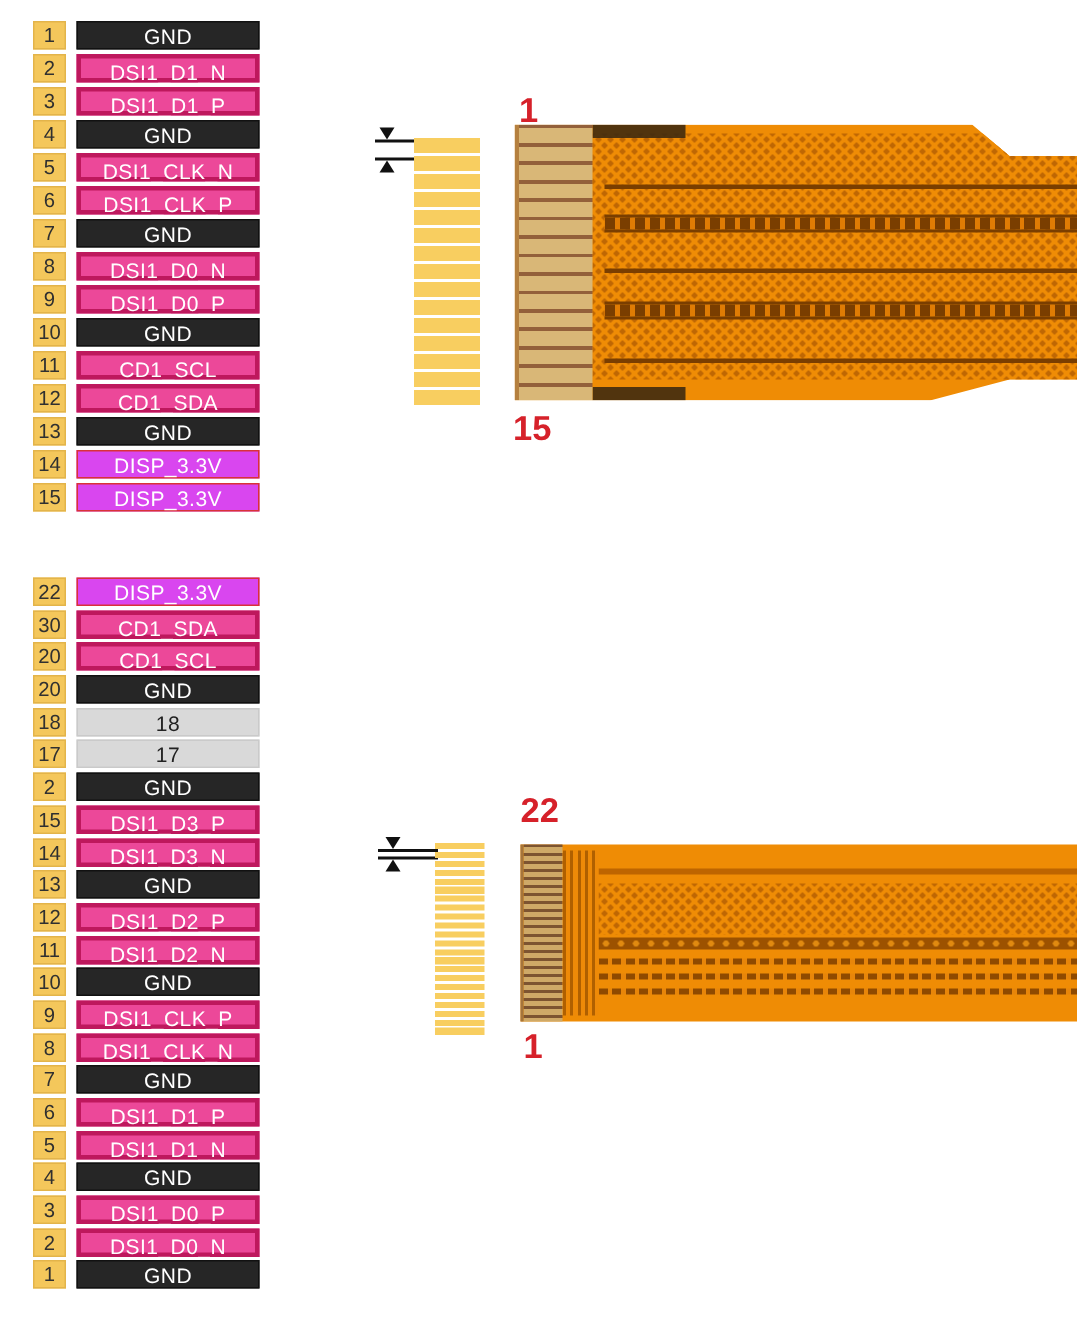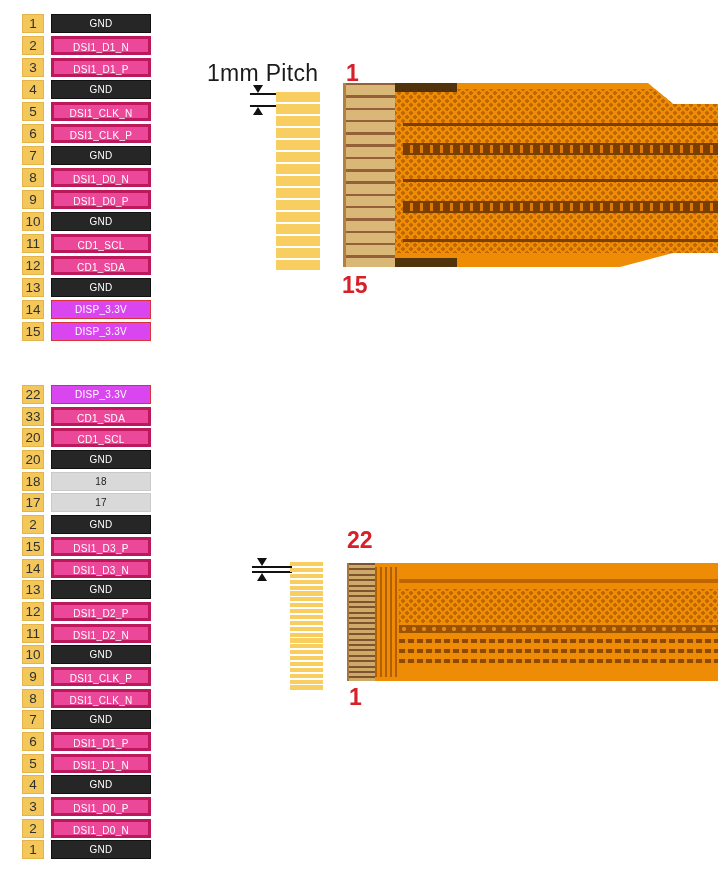--- a/index.html
+++ b/index.html
@@ -11,22 +11,22 @@
   .pin-table{position:absolute;left:22px;display:flex;flex-direction:column;}
   .pin-table.top{top:14px;gap:3px;}
   .pin-table.bottom{top:385px;gap:2.7px;}
   .pin-row{display:flex;gap:7px;height:19px;}
   .pin-num{
     width:22px;height:19px;box-sizing:border-box;background:#F4C75B;
     border:1px solid #E3B44A;color:#303030;font-size:13.5px;line-height:17px;
     text-align:center;
   }
   .pin-label{
-    width:100px;height:19px;box-sizing:border-box;color:#ffffff;
-    font-size:10px;line-height:18px;text-align:center;letter-spacing:.3px;
+    width:122px;height:19px;box-sizing:border-box;color:#ffffff;
+    font-size:14px;line-height:18px;text-align:center;letter-spacing:.3px;
   }
   .pin-label.gnd{background:#262626;border:1px solid #111;}
   .pin-label.signal{background:#ec4899;border:3px solid #be185d;}
   .pin-label.power{background:#d946ef;border:1px solid #D93238;}
   .pin-label.nc{background:#D9D9D9;border:1px solid #CACACA;color:#222;}
   
   .pitch-text{position:absolute;color:#1b1b1b;font-size:23px;font-weight:500;letter-spacing:.3px;}
   .pitch-1mm{left:207px;top:60px;}
   .pitch-05mm{left:184px;top:526px;}
   
@@ -157,21 +157,20 @@
       <div class="pin-row">
         <div class="pin-num">14</div>
         <div class="pin-label power">DISP_3.3V</div>
       </div>
       <div class="pin-row">
         <div class="pin-num">15</div>
         <div class="pin-label power">DISP_3.3V</div>
       </div>
     </div>
 
-  <div class="pitch-text pitch-1mm">1mm Pitch</div>
 
   <div>
     <div class="tri down" style="left:253px;top:85px;"></div>
     <div class="mline" style="left:250px;top:93px;width:28px;"></div>
     <div class="mline" style="left:250px;top:105px;width:28px;"></div>
     <div class="tri up" style="left:253px;top:107px;"></div>
   </div>
 
   <div class="stripes s1mm" id="stripes-top">
       <div class="stripe"></div>
@@ -206,21 +205,21 @@
   </div>
 
   <div class="pin-marker pm-top-last">15</div>
 
   <div class="pin-table bottom" id="table-bottom">
       <div class="pin-row">
         <div class="pin-num">22</div>
         <div class="pin-label power">DISP_3.3V</div>
       </div>
       <div class="pin-row">
-        <div class="pin-num">33</div>
+        <div class="pin-num">30</div>
         <div class="pin-label signal">CD1_SDA</div>
       </div>
       <div class="pin-row">
         <div class="pin-num">20</div>
         <div class="pin-label signal">CD1_SCL</div>
       </div>
       <div class="pin-row">
         <div class="pin-num">20</div>
         <div class="pin-label gnd">GND</div>
       </div>

